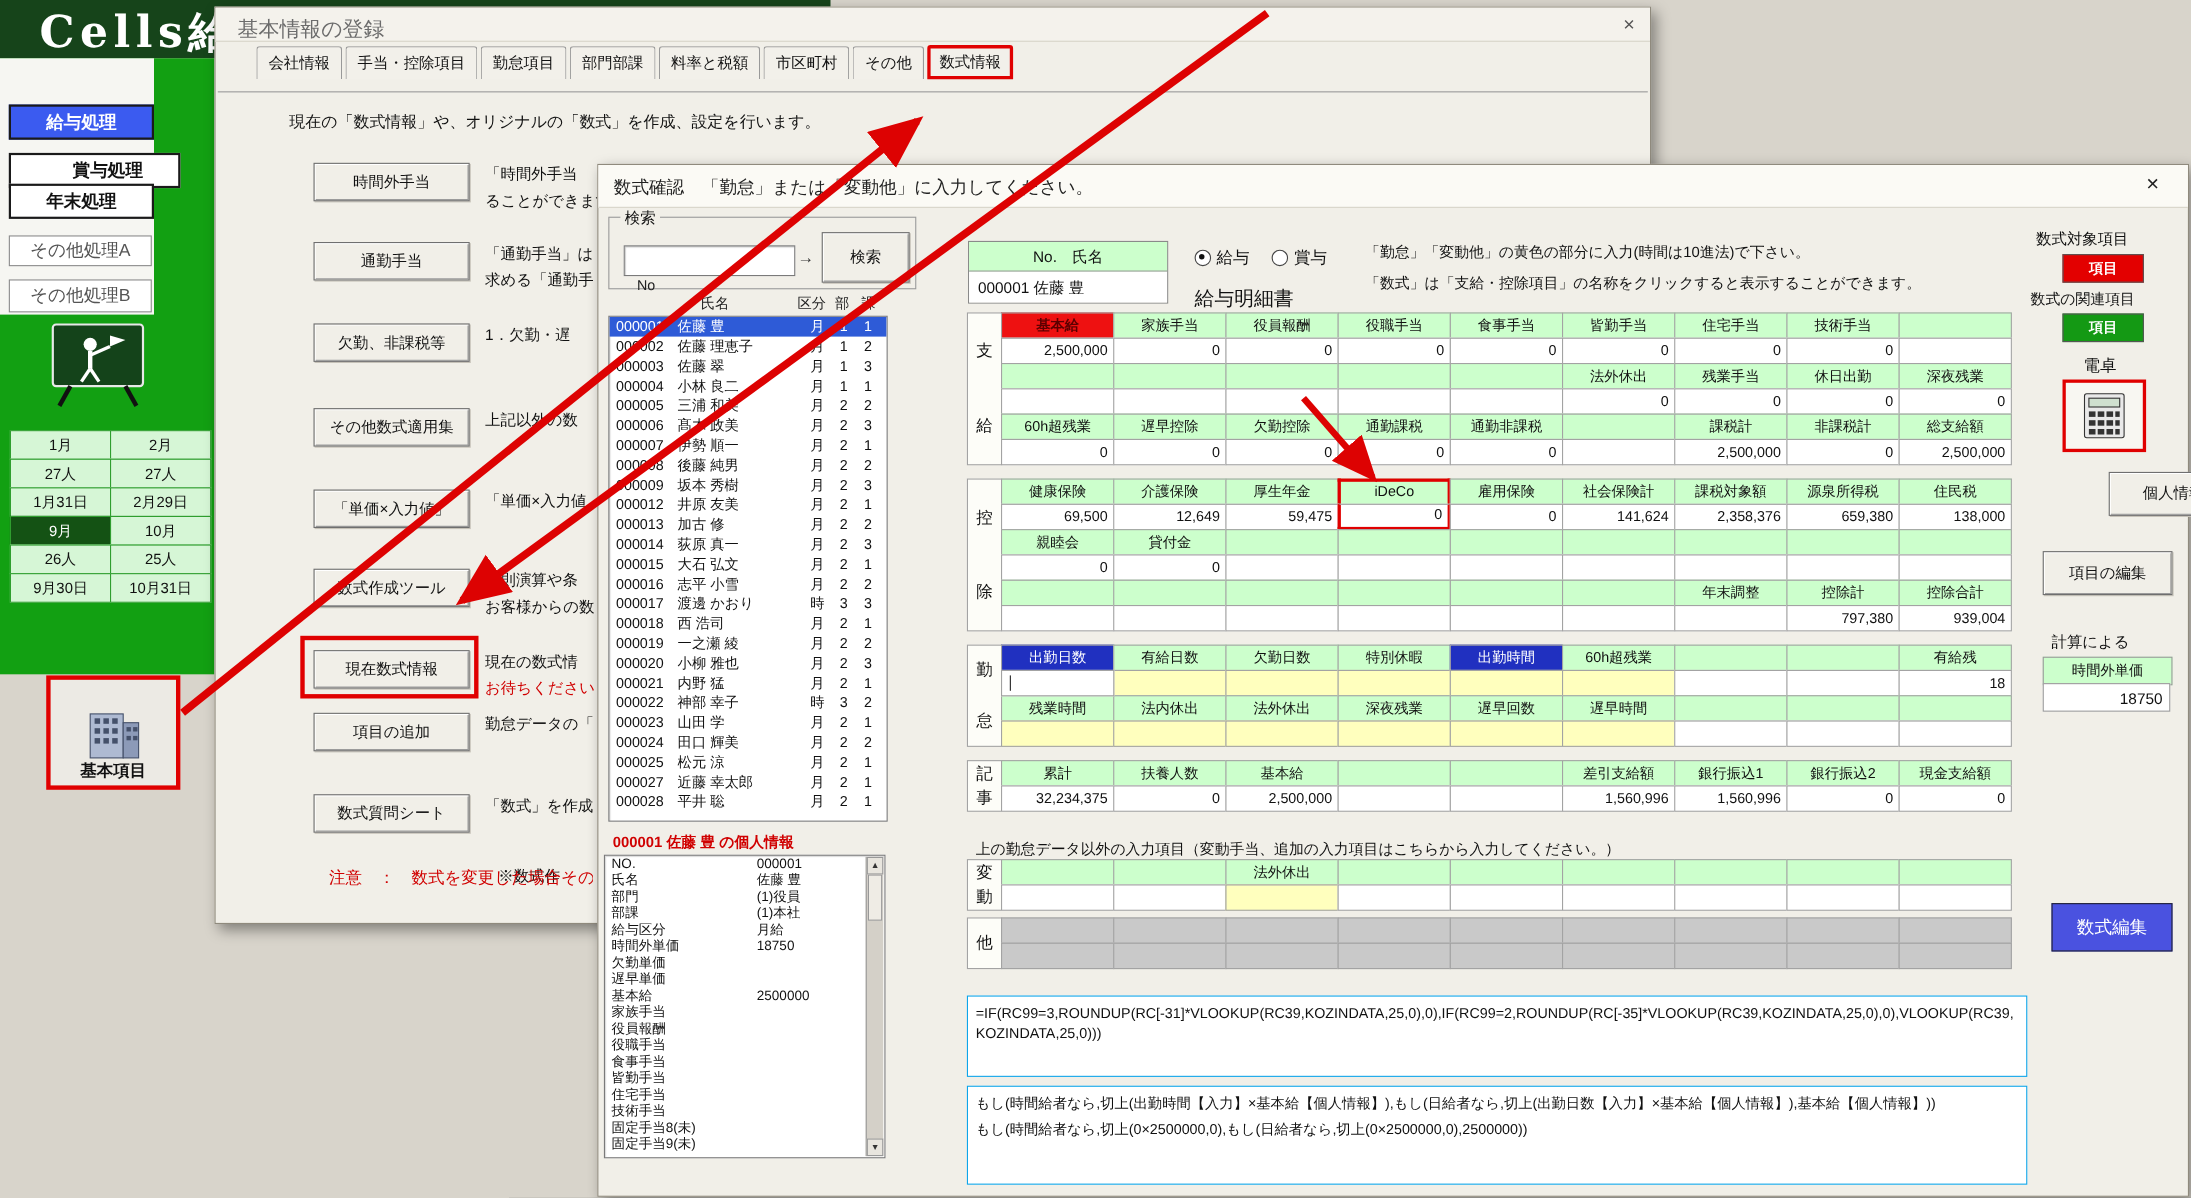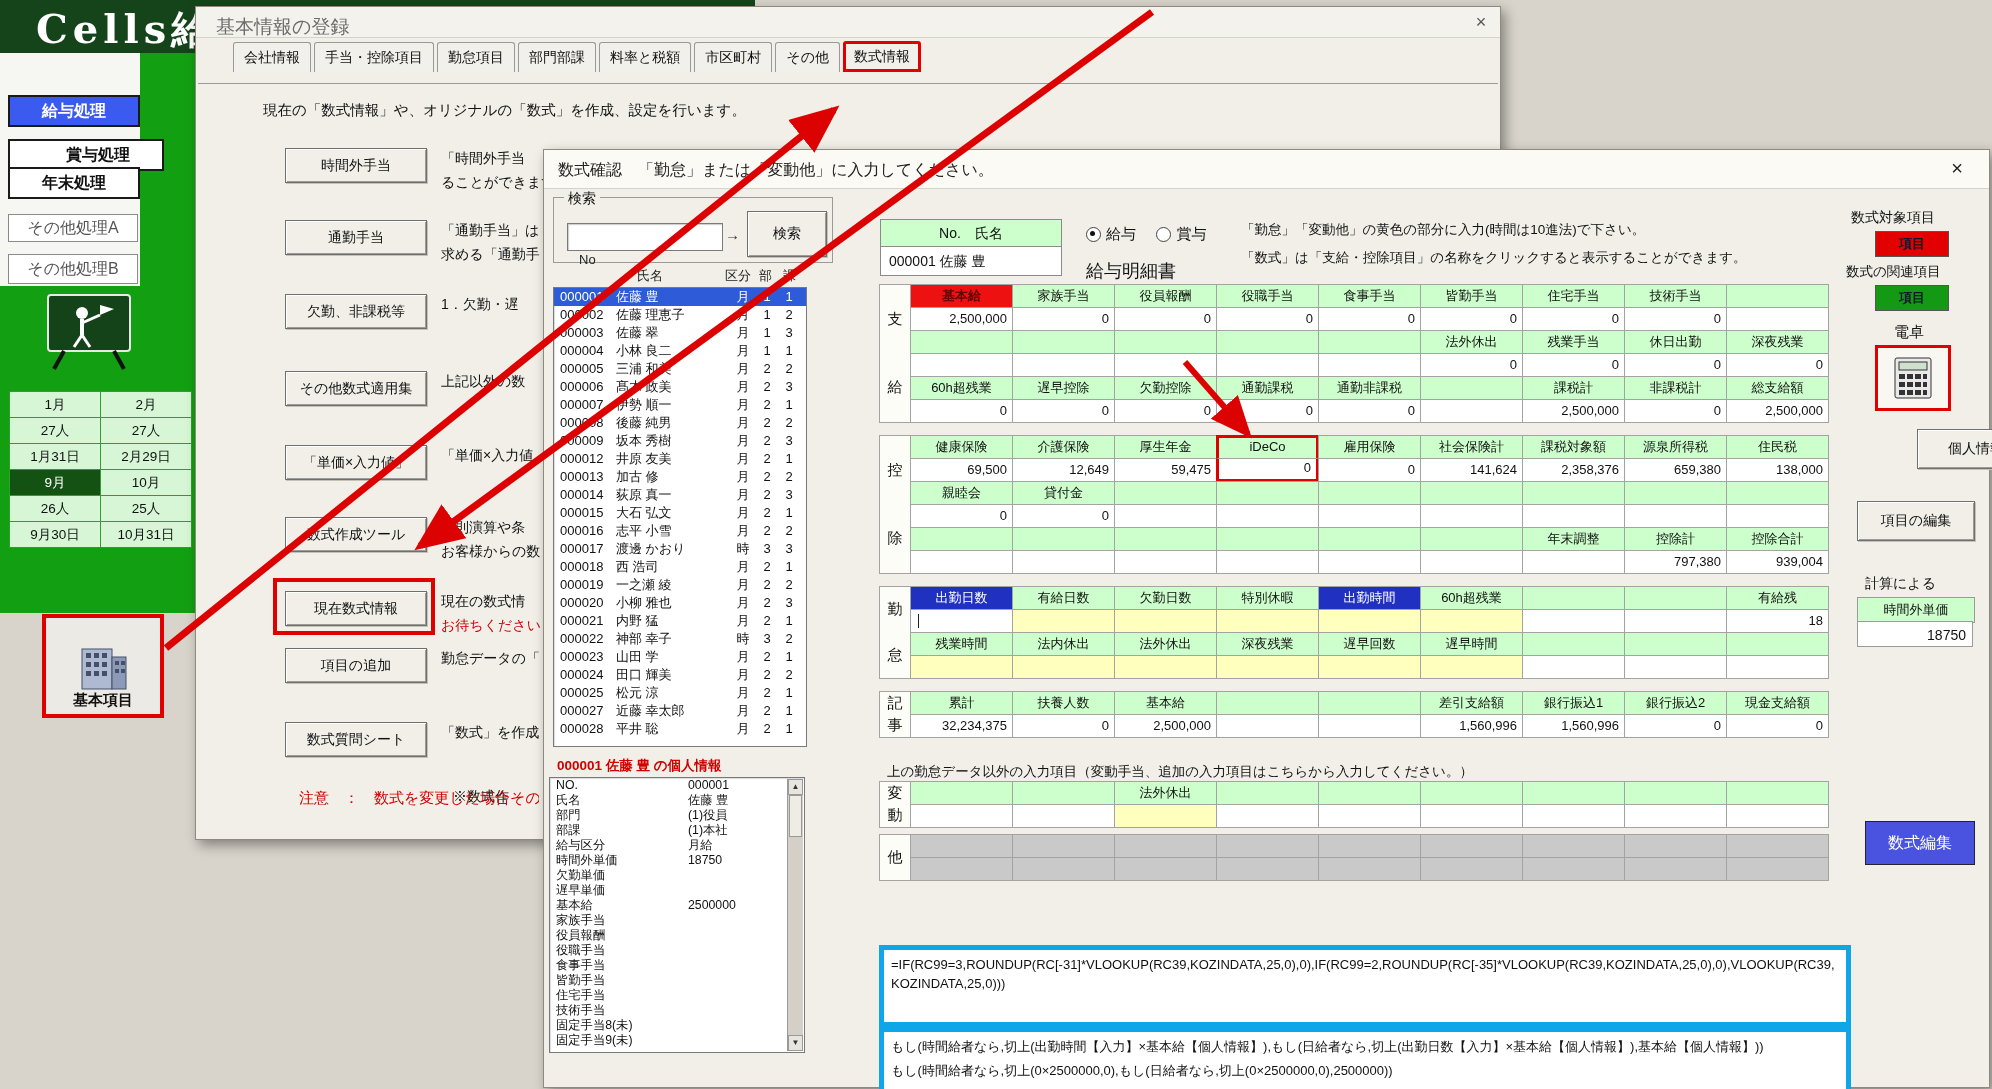--- a/index.html
+++ b/index.html
@@ -76,25 +76,25 @@
   .val.gray{background:#c9c9c9;}
   .val.rboxb{border:3px solid #e00000;border-top:1px solid #a3a3a3;line-height:18px;}
   .val.cursor{position:relative;}
   .val.cursor::after{content:"";position:absolute;left:7px;top:4px;bottom:4px;border-left:1.5px solid #222;}
   
   .radio{display:inline-flex;align-items:center;font-size:15px;margin-right:16px;}
   .rdot{width:13px;height:13px;border-radius:50%;border:1px solid #444;background:#fff;margin-right:5px;position:relative;}
   .rdot.on::after{content:"";position:absolute;left:3px;top:3px;width:5px;height:5px;border-radius:50%;background:#111;}
   
   .badge{width:72px;height:24px;display:flex;align-items:center;justify-content:center;
-         color:#0f172a;font-size:13px;font-weight:bold;border:1px solid #555;}
+         color:#ffffff;font-size:13px;font-weight:bold;border:1px solid #555;}
   .badge.redbg{background:#e30000;} .badge.greenbg{background:#149914;}
   .greenlabel{background:#ccffcc;border:1px solid #9a9a9a;font-size:13px;display:flex;align-items:center;justify-content:center;}
   .fedit{background:#4a52e0;color:#fff;font-size:16px;border:1px solid #223;display:flex;align-items:center;justify-content:center;}
-  .whitebox{position:absolute;background:#fff;border:5px solid #0ea5e9;margin-top:40px;}
+  .whitebox{position:absolute;background:#fff;border:1px solid #0ea5e9;}
   .ftext{font-size:13px;line-height:19px;padding:5px 7px;word-break:break-all;}
   svg{display:block;}
 </style>
 </head>
 <body>
 
 <div class="stage">
 
   <div id="mainlayer" class="abs" style="left:0;top:0;width:100%;height:100%;">
     <div class="banner">

